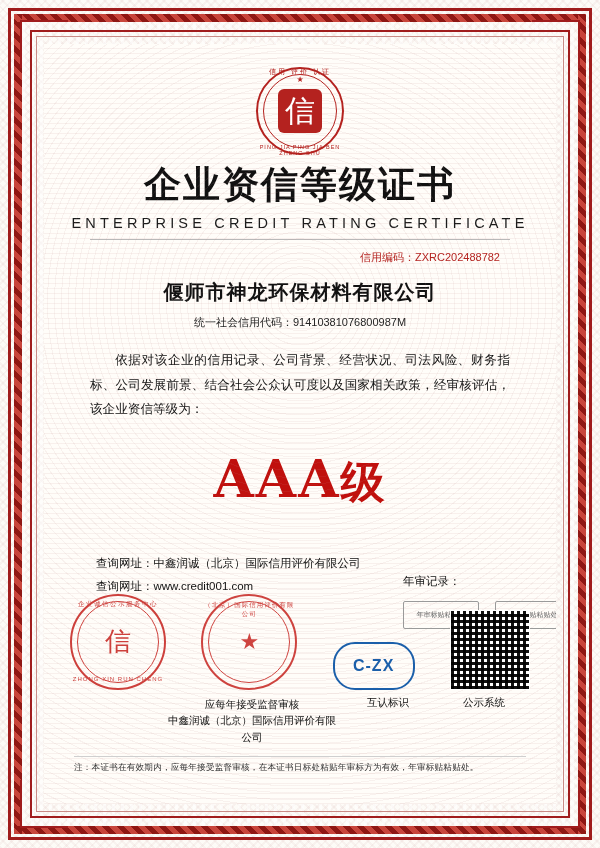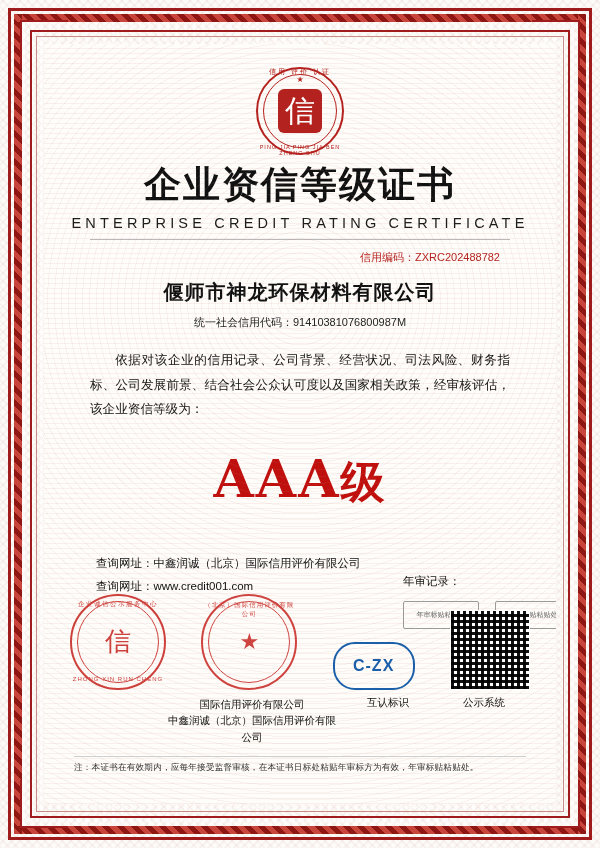--- a/index.html
+++ b/index.html
@@ -315,21 +315,21 @@
           <div class="arc">（北京）国际信用评价有限公司</div>
           <div class="star">★</div>
         </div>
         <div class="mark-logo">C-ZX</div>
         <div class="qr"></div>
       </div>
 
       <div class="caption-row">
         <div class="cap-small"></div>
         <div class="cap-center">
-          <div>国际信用评价有限公司</div>
+          <div>应每年接受监督审核</div>
           <div>中鑫润诚（北京）国际信用评价有限公司</div>
         </div>
         <div class="cap-small">互认标识</div>
         <div class="cap-small">公示系统</div>
       </div>
 
       <div class="note">注：本证书在有效期内，应每年接受监督审核，在本证书日标处粘贴年审标方为有效，年审标贴粘贴处。</div>
     </div>
   </div>
 </div>

